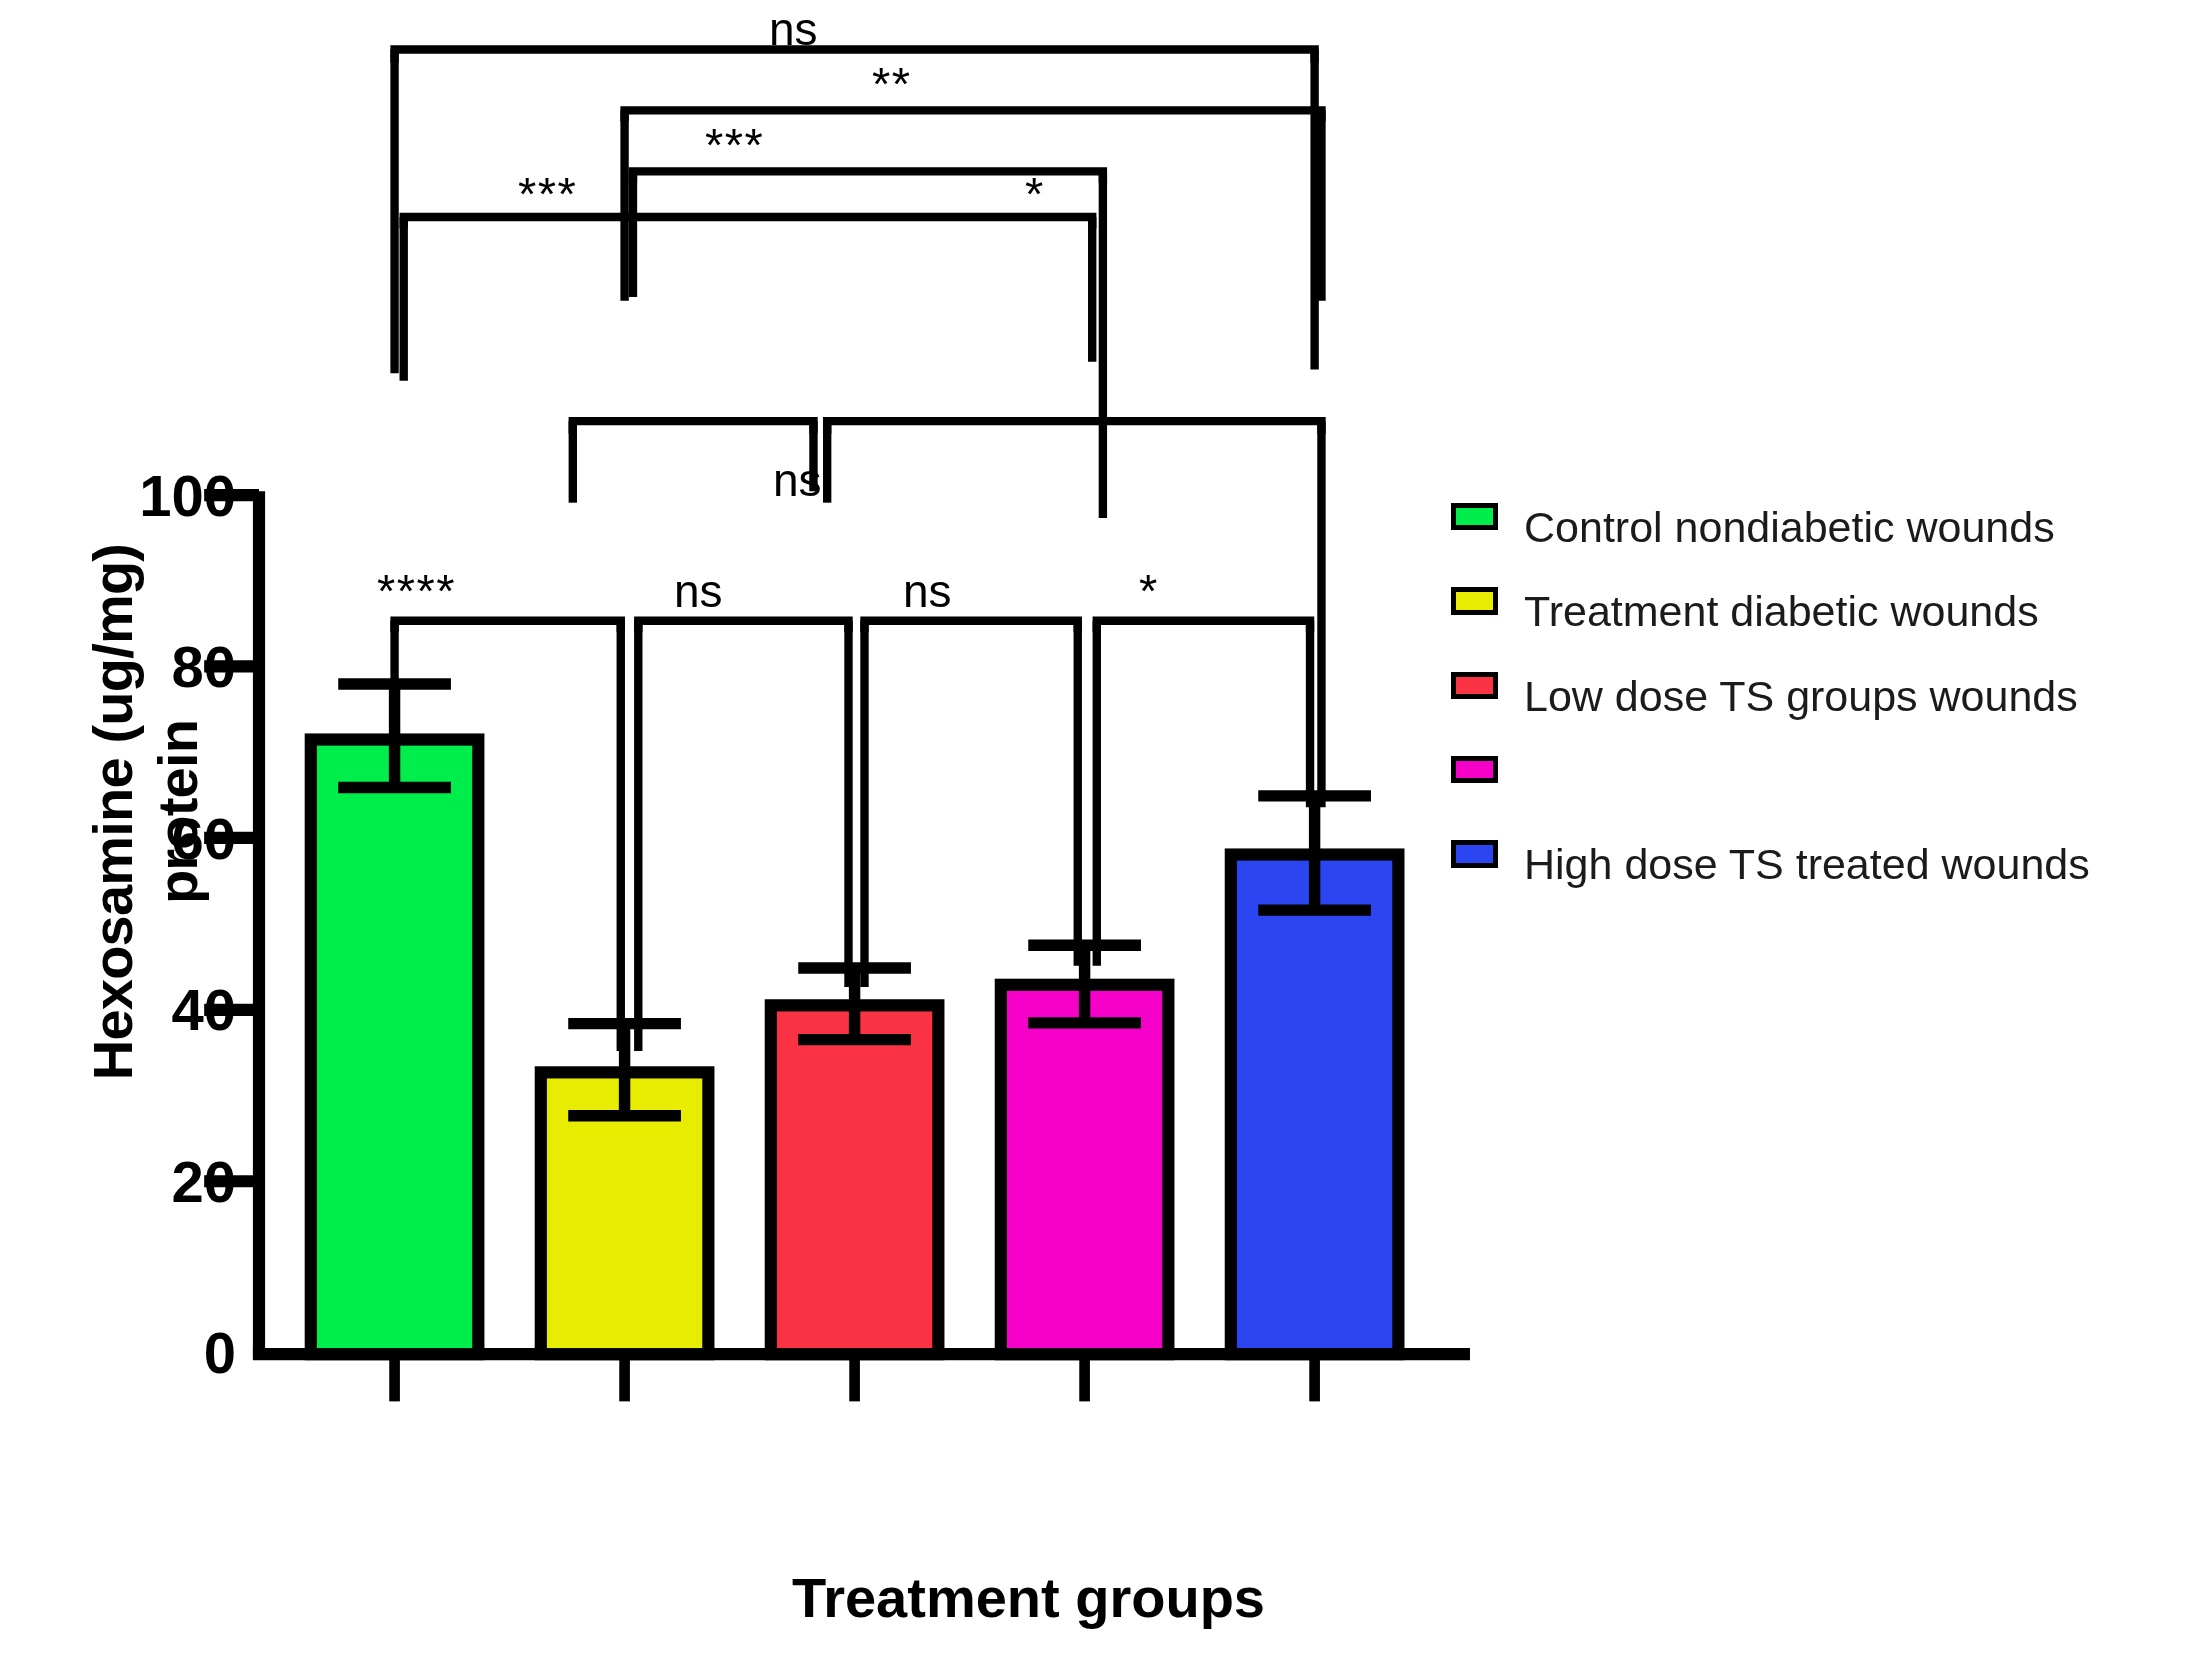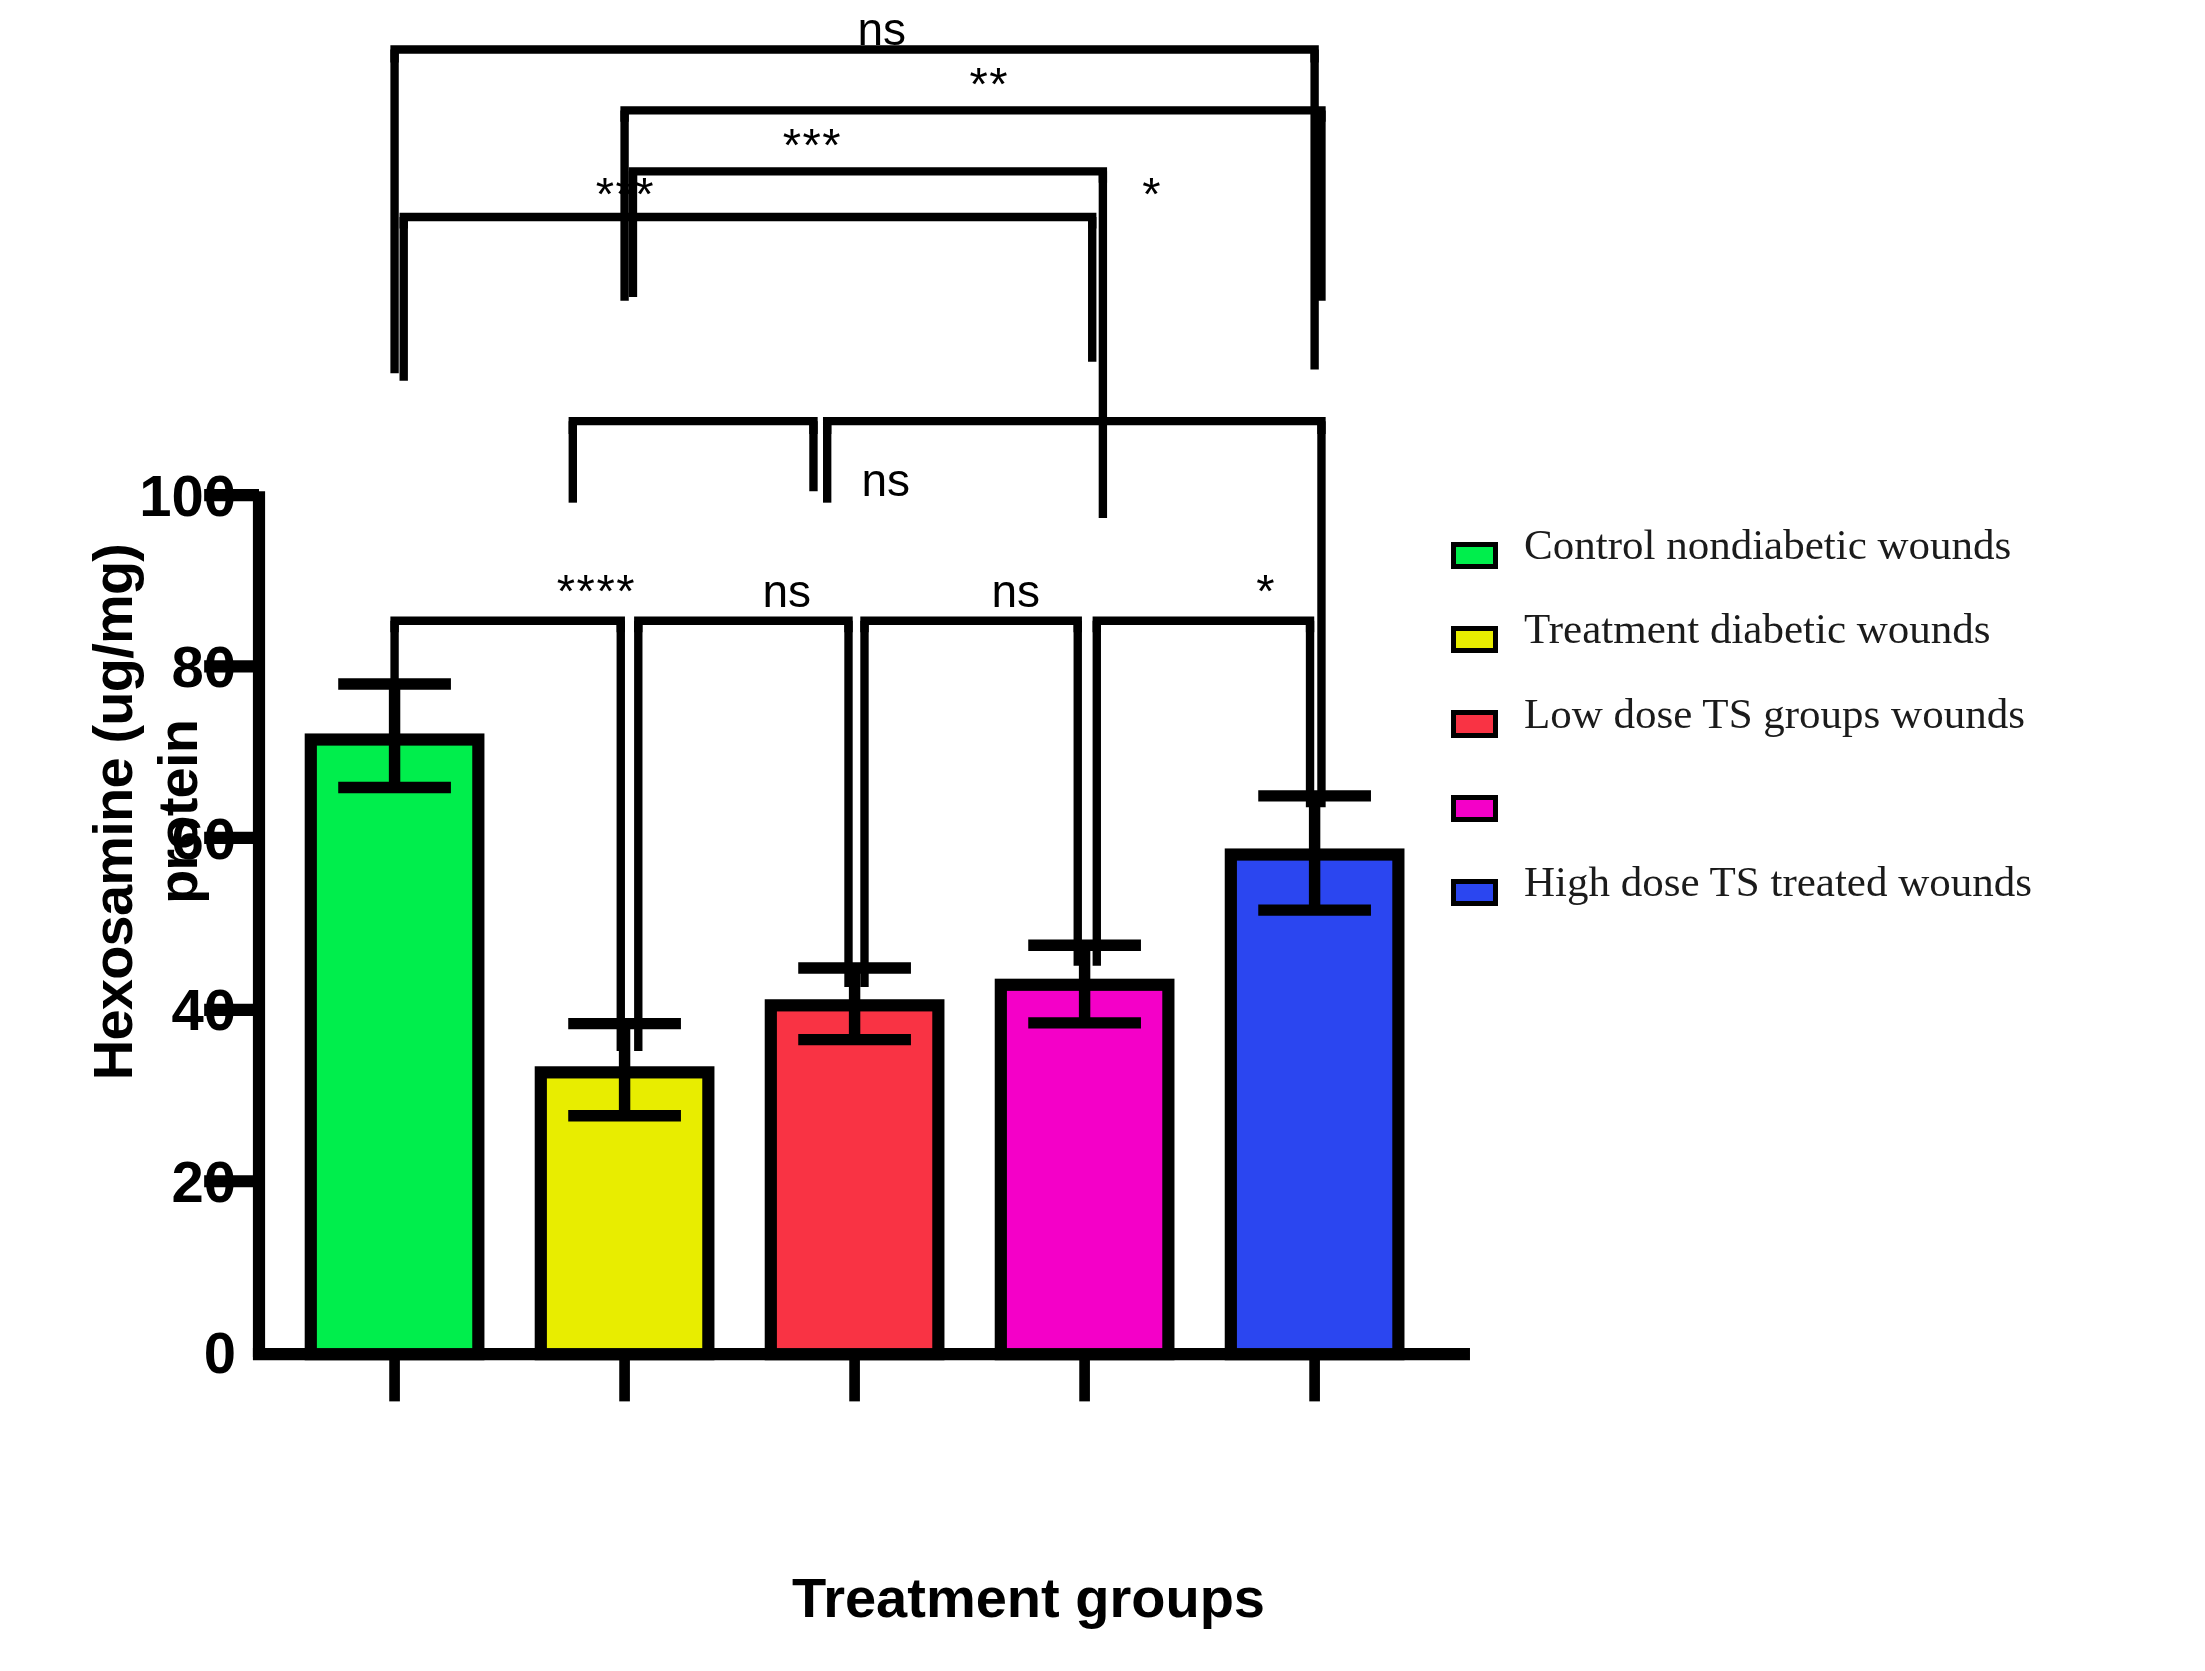--- a/index.html
+++ b/index.html
@@ -13,26 +13,26 @@
   }
   .axis-title-x{
     position:absolute; left:427px; top:1565px; width:838px;
     font-size:56px; font-weight:bold; color:#000; text-align:right;
   }
   .ytick-label{
     position:absolute; width:175px; text-align:right;
     font-size:58px; font-weight:bold; color:#000; line-height:58px;
   }
   .sig-label{
-    position:absolute; font-size:46px; color:#000; text-align:right;
+    position:absolute; font-size:46px; color:#000; text-align:left;
     line-height:46px; white-space:nowrap;
   }
   .sig-label.stars{font-size:47px;letter-spacing:1.5px;font-weight:400;}
   .legend{position:absolute; left:1451px; top:503px; width:754px;}
-  .legend-row{display:flex;align-items:flex-end;height:66px;margin-bottom:18.3px;font-family:Liberation Serif, serif;}
+  .legend-row{display:flex;align-items:flex-start;height:66px;margin-bottom:18.3px;}
   .legend-swatch{
     width:47px;height:27.4px;border:5.3px solid #000;box-sizing:border-box;
     flex:0 0 auto;margin-right:26px;
   }
   .legend-text{font-size:43px;color:#1b1b1b;white-space:nowrap;}
 </style>
 </head>
 <body>
 
 <div class="axis-title-y">Hexosamine (ug/mg) protein</div>

